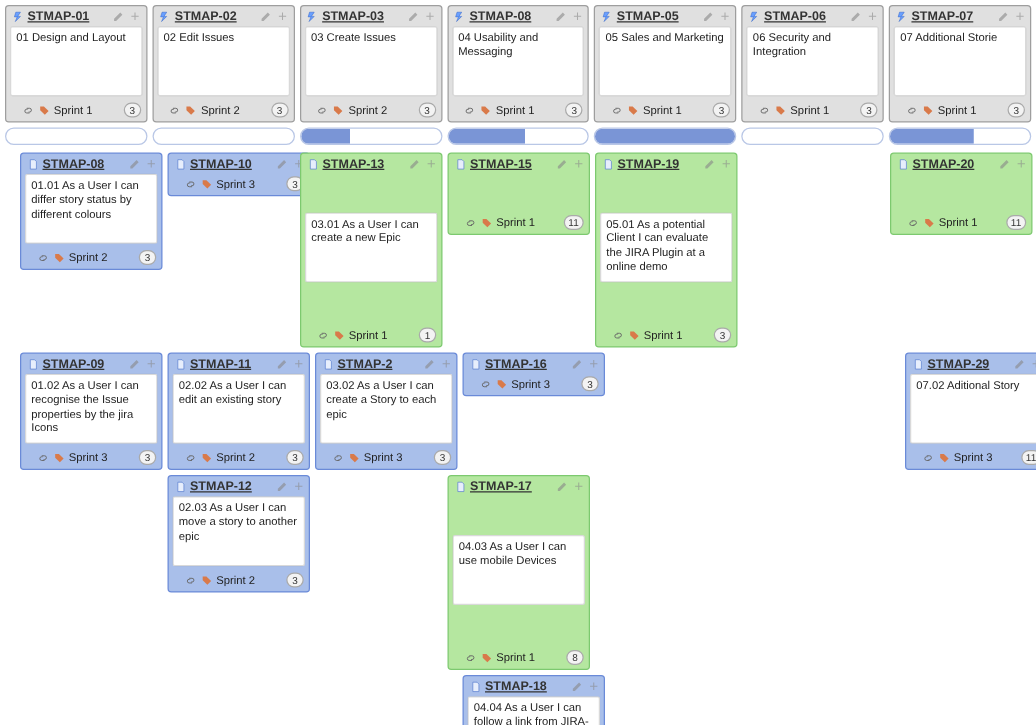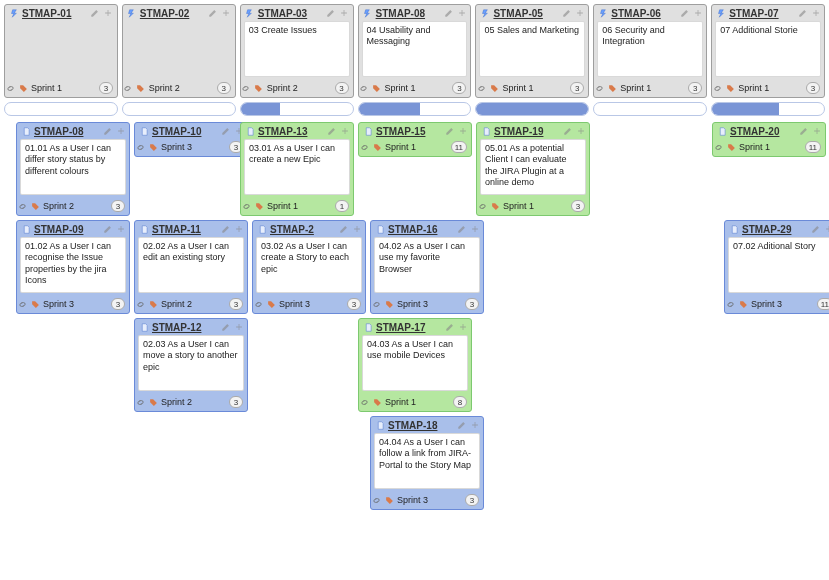--- a/index.html
+++ b/index.html
@@ -19,21 +19,21 @@
     border: 1px solid #888;
     border-radius: 3px;
     display: flex;
     flex-direction: column;
     position: relative;
     overflow: hidden;
     justify-content: space-between;
   }
   .card.gray { background: #e0e0e0; border-color: #9e9e9e; }
   .card.blue { background: #a9bfea; border-color: #6a8ad8; margin-left: 12px; }
-  .card.green { background: #b5e7a0; border-color: #7dc96f; }
+  .card.green { background: #b5e7a0; border-color: #7dc96f; gap: 31px; }
   .card-head {
     display: flex;
     align-items: center;
     padding: 2px 3px;
     gap: 2px;
   }
   .card-head .lightning {
     width: 12px; height: 12px; flex-shrink: 0;
     display: inline-flex; align-items: center; justify-content: center;
   }
@@ -60,21 +60,21 @@
     color: #222;
     height: 56px;
     border: 1px solid rgba(0,0,0,0.15);
     border-radius: 2px;
     overflow: hidden;
     line-height: 1.25;
   }
   .card-foot {
     display: flex;
     align-items: center;
-    padding: 2px 4px 3px 0;
+    padding: 2px 4px 3px 12px;
     gap: 3px;
   }
   .card-foot .idot {
     width: 10px; height: 10px;
     display: inline-flex; align-items: center; justify-content: center;
   }
   .card-foot .sprint {
     flex: 1;
     font-size: 9px;
     color: #222;
@@ -128,20 +128,21 @@
             <svg viewBox="0 0 24 24" width="10" height="10">
               <path d="M3 17 L3 21 L7 21 L19 9 L15 5 Z M15 5 L19 9" fill="#888"></path>
             </svg>
           </span>
           <span class="add-icon">
             <svg viewBox="0 0 24 24" width="10" height="10">
               <path d="M11 5h2v14h-2z M5 11h14v2H5z" fill="#888"></path>
             </svg>
           </span>
         </div>
+        <div class="card-body">01 Design and Layout</div>
         <div class="card-foot">
           <span class="idot">
             <svg viewBox="0 0 24 24" width="9" height="9">
               <path d="M9 7h6a4 4 0 010 8h-2M15 17H9a4 4 0 010-8h2" fill="none" stroke="#666" stroke-width="2"></path>
             </svg>
           </span>
           <span class="idot">
             <svg viewBox="0 0 24 24" width="9" height="9">
               <path d="M3 3h8l10 10-8 8L3 11z" fill="#d97a4a"></path>
             </svg>
@@ -162,20 +163,21 @@
             <svg viewBox="0 0 24 24" width="10" height="10">
               <path d="M3 17 L3 21 L7 21 L19 9 L15 5 Z M15 5 L19 9" fill="#888"></path>
             </svg>
           </span>
           <span class="add-icon">
             <svg viewBox="0 0 24 24" width="10" height="10">
               <path d="M11 5h2v14h-2z M5 11h14v2H5z" fill="#888"></path>
             </svg>
           </span>
         </div>
+        <div class="card-body">02 Edit Issues</div>
         <div class="card-foot">
           <span class="idot">
             <svg viewBox="0 0 24 24" width="9" height="9">
               <path d="M9 7h6a4 4 0 010 8h-2M15 17H9a4 4 0 010-8h2" fill="none" stroke="#666" stroke-width="2"></path>
             </svg>
           </span>
           <span class="idot">
             <svg viewBox="0 0 24 24" width="9" height="9">
               <path d="M3 3h8l10 10-8 8L3 11z" fill="#d97a4a"></path>
             </svg>
@@ -733,21 +735,20 @@
                 <svg viewBox="0 0 24 24" width="10" height="10">
                   <path d="M3 17 L3 21 L7 21 L19 9 L15 5 Z M15 5 L19 9" fill="#888"></path>
                 </svg>
               </span>
               <span class="add-icon">
                 <svg viewBox="0 0 24 24" width="10" height="10">
                   <path d="M11 5h2v14h-2z M5 11h14v2H5z" fill="#888"></path>
                 </svg>
               </span>
             </div>
-            <div class="card-body">04.02 As a User I can use my favorite Browser</div>
             <div class="card-foot">
               <span class="idot">
                 <svg viewBox="0 0 24 24" width="9" height="9">
                   <path d="M9 7h6a4 4 0 010 8h-2M15 17H9a4 4 0 010-8h2" fill="none" stroke="#666" stroke-width="2"></path>
                 </svg>
               </span>
               <span class="idot">
                 <svg viewBox="0 0 24 24" width="9" height="9">
                   <path d="M3 3h8l10 10-8 8L3 11z" fill="#d97a4a"></path>
                 </svg>

